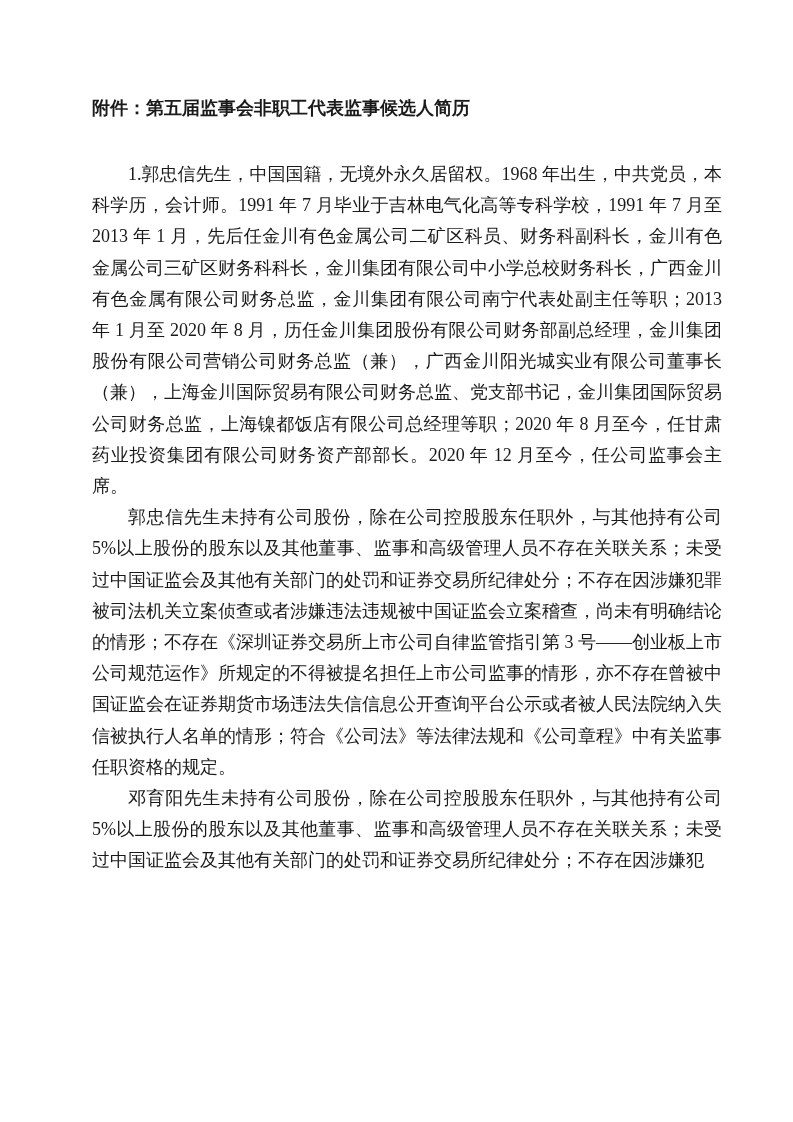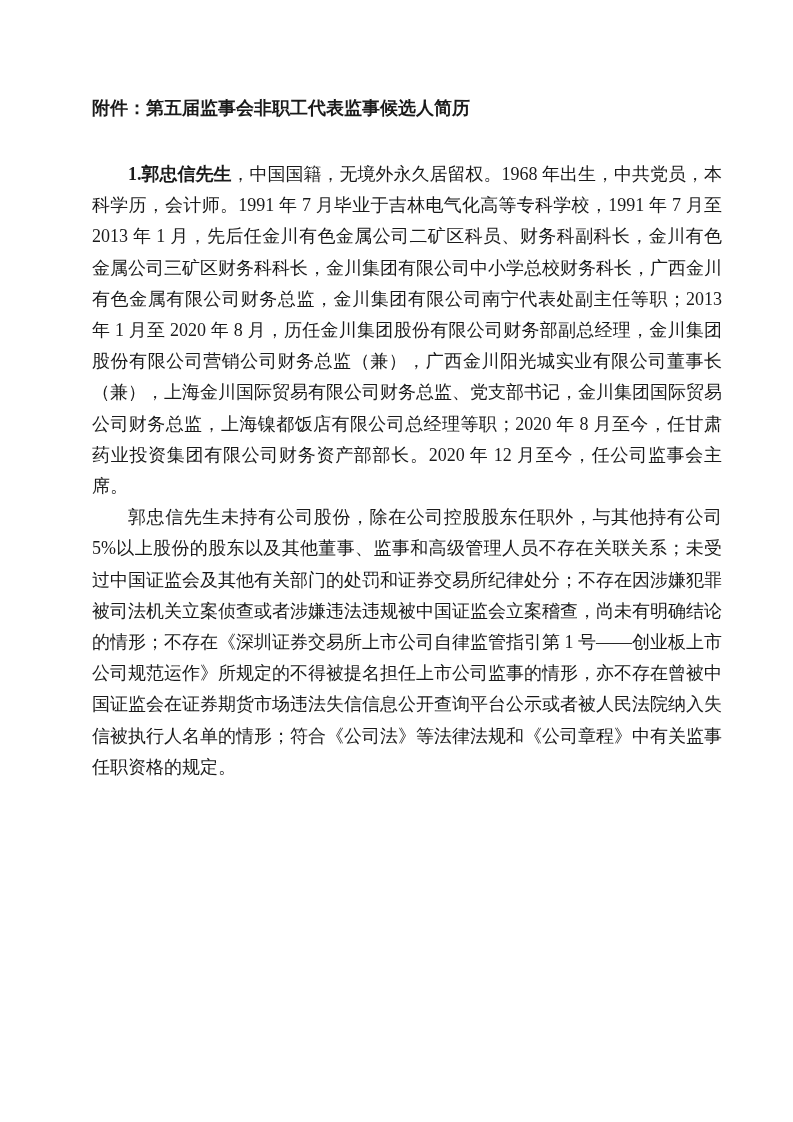--- a/index.html
+++ b/index.html
@@ -31,32 +31,33 @@
   }
   .para {
     font-size: 18px;
     line-height: 31.2px;
     text-align: justify;
     text-indent: 2em;
     margin: 0;
     word-break: break-all;
   }
   .para b {
-    font-weight: bold;
+    font-weight: normal;
     margin-top: 46px;
   }
 </style>
 </head>
 <body>
 
 <div class="page">
   <div class="content">
 
     <h1 class="doc-title">附件：第五届监事会非职工代表监事候选人简历</h1>
 
     <p class="para"><b>1.郭忠信先生</b><span>，中国国籍，无境外永久居留权。1968 年出生，中共党员，本科学历，会计师。1991 年 7 月毕业于吉林电气化高等专科学校，1991 年 7 月至 2013 年 1 月，先后任金川有色金属公司二矿区科员、财务科副科长，金川有色金属公司三矿区财务科科长，金川集团有限公司中小学总校财务科长，广西金川有色金属有限公司财务总监，金川集团有限公司南宁代表处副主任等职；2013 年 1 月至 2020 年 8 月，历任金川集团股份有限公司财务部副总经理，金川集团股份有限公司营销公司财务总监（兼），广西金川阳光城实业有限公司董事长（兼），上海金川国际贸易有限公司财务总监、党支部书记，金川集团国际贸易公司财务总监，上海镍都饭店有限公司总经理等职；2020 年 8 月至今，任甘肃药业投资集团有限公司财务资产部部长。2020 年 12 月至今，任公司监事会主席。</span></p>
 
-    <p class="para"><b></b><span>郭忠信先生未持有公司股份，除在公司控股股东任职外，与其他持有公司5%以上股份的股东以及其他董事、监事和高级管理人员不存在关联关系；未受过中国证监会及其他有关部门的处罚和证券交易所纪律处分；不存在因涉嫌犯罪被司法机关立案侦查或者涉嫌违法违规被中国证监会立案稽查，尚未有明确结论的情形；不存在《深圳证券交易所上市公司自律监管指引第 1 号——创业板上市公司规范运作》所规定的不得被提名担任上市公司监事的情形，亦不存在曾被中国证监会在证券期货市场违法失信信息公开查询平台公示或者被人民法院纳入失信被执行人名单的情形；符合《公司法》等法律法规和《公司章程》中有关监事任职资格的规定。</span></p>
+    <p class="para"><b></b><span>郭忠信先生未持有公司股份，除在公司控股股东任职外，与其他持有公司5%以上股份的股东以及其他董事、监事和高级管理人员不存在关联关系；未受过中国证监会及其他有关部门的处罚和证券交易所纪律处分；不存在因涉嫌犯罪被司法机关立案侦查或者涉嫌违法违规被中国证监会立案稽查，尚未有明确结论的情形；不存在《深圳证券交易所上市公司自律监管指引第 3 号——创业板上市公司规范运作》所规定的不得被提名担任上市公司监事的情形，亦不存在曾被中国证监会在证券期货市场违法失信信息公开查询平台公示或者被人民法院纳入失信被执行人名单的情形；符合《公司法》等法律法规和《公司章程》中有关监事任职资格的规定。</span></p>
 
 
+    <p class="para"><b></b><span>邓育阳先生未持有公司股份，除在公司控股股东任职外，与其他持有公司5%以上股份的股东以及其他董事、监事和高级管理人员不存在关联关系；未受过中国证监会及其他有关部门的处罚和证券交易所纪律处分；不存在因涉嫌犯</span></p>
 
   </div>
 </div>
 
 </body></html>

